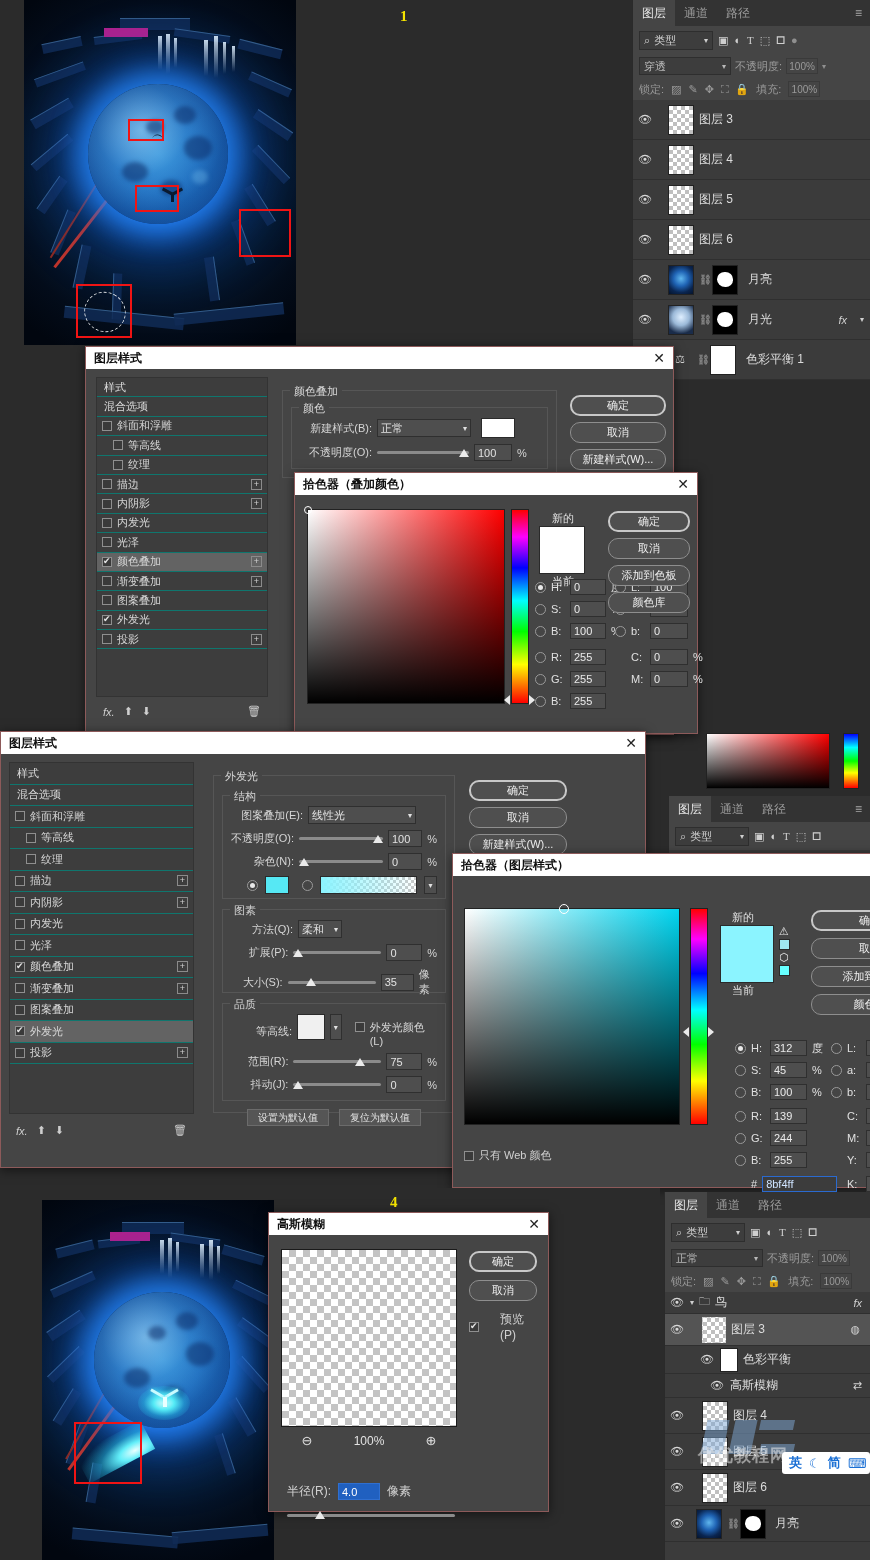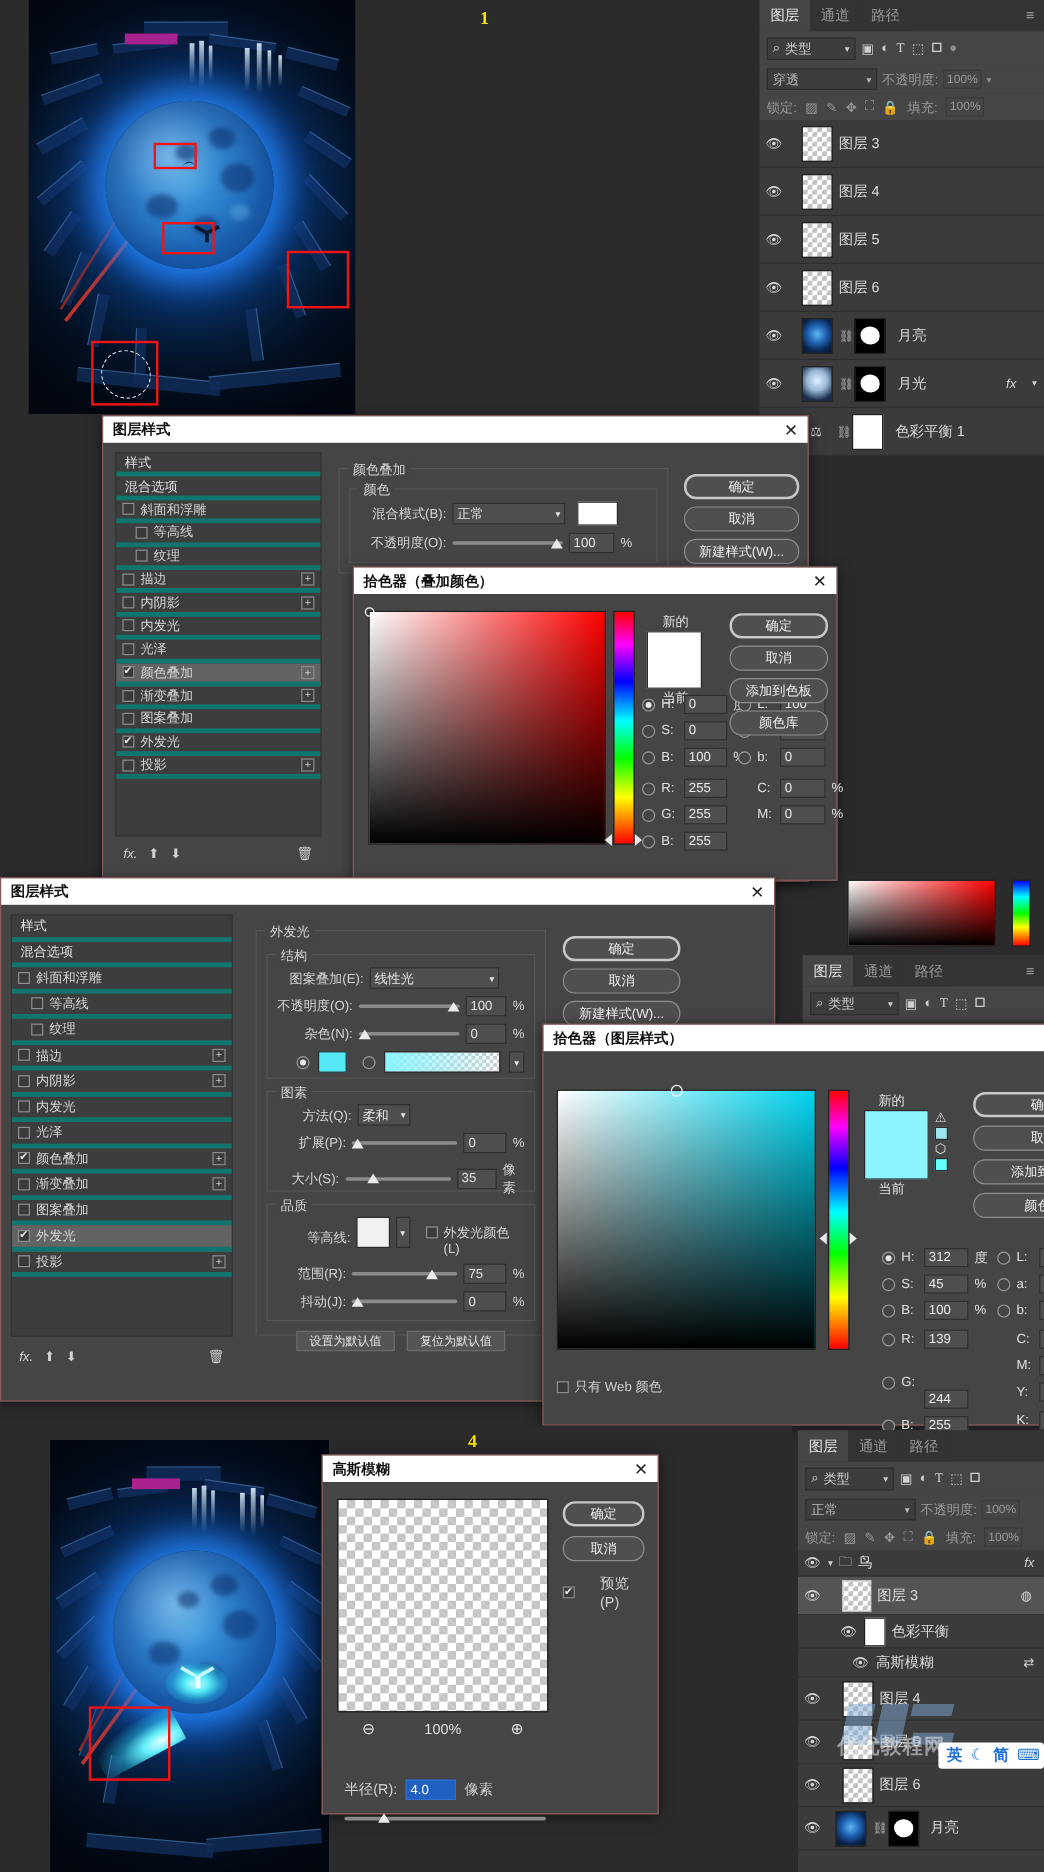--- a/index.html
+++ b/index.html
@@ -126,21 +126,21 @@
     height: 22px; display: flex; align-items: center; padding: 0 8px;
   }
   .dlg-title .x { margin-left: auto; font-size: 14px; font-weight: normal; color: #222; }
   .dlg-body { position: relative; }
 
   .style-list {
     background: #3d3d3d; border: 1px solid #333;
   }
   .style-item {
     height: 19.4px; display: flex; align-items: center; gap: 5px; padding: 0 5px;
-    font-size: 11px; color: #d5d5d5; border-bottom: 4px solid #0f766e;
+    font-size: 11px; color: #d5d5d5; border-bottom: 1px solid #0f766e;
   }
   .style-item.head { color: #dedede; padding-left: 7px; }
   .style-item.active { background: #636363; }
   .cbx {
     width: 10px; height: 10px; border: 1px solid #8f8f8f; background: #3a3a3a;
     display: inline-block; flex: 0 0 auto; position: relative;
   }
   .cbx.on { background: #3a3a3a; }
   .cbx.on::after {
     content: "✔"; position: absolute; left: 0px; top: -3px; font-size: 9px; color: #e8e8e8; line-height: 12px;
@@ -461,21 +461,21 @@
       <span>⬇</span>
       <span class="trash">🗑</span>
     </div>
 
     <div style="position:absolute;left:196px;top:14px;width:275px;">
       <div class="grp" style="height:88px;">
         <span class="grp-t">颜色叠加</span>
         <div class="grp" style="height:62px;margin-top:6px;">
           <span class="grp-t">颜色</span>
           <div class="frow">
-            <span class="lbl" style="width:72px;">混合模式(B):</span>
+            <span class="lbl" style="width:72px;">新建样式(B):</span>
             <div class="sel" style="width:94px;">
               <span>正常</span>
               <span style="font-size:8px;">▾</span>
             </div>
             <div class="swatch" style="width:34px;height:20px;background:#ffffff;margin-left:5px;"></div>
           </div>
           <div class="frow">
             <span class="lbl" style="width:72px;">不透明度(O):</span>
             <div class="slider" style="width:92px;flex:0 0 92px;">
               <div class="track"></div>
@@ -881,21 +881,21 @@
           <span class="cp-rowlbl">%</span>
         </div>
       <div style="display:flex;align-items:center;gap:5px;margin-bottom:6px;">
           <span class="radio"></span>
           <span class="cp-rowlbl" style="width:14px;">R:</span>
           <div class="cp-input" style="width:37px;">139</div>
         </div>
       <div style="display:flex;align-items:center;gap:5px;margin-bottom:6px;">
           <span class="radio"></span>
           <span class="cp-rowlbl" style="width:14px;">G:</span>
-          <div class="cp-input" style="width:37px;margin-top:28px;">244</div>
+          <div class="cp-input" style="width:37px;">244</div>
         </div>
       <div style="display:flex;align-items:center;gap:5px;margin-bottom:8px;">
           <span class="radio"></span>
           <span class="cp-rowlbl" style="width:14px;">B:</span>
           <div class="cp-input" style="width:37px;">255</div>
         </div>
       <div style="display:flex;align-items:center;gap:5px;padding-left:16px;">
           <span class="cp-rowlbl">#</span>
           <div class="cp-input hex" style="width:75px;">8bf4ff</div>
         </div>

